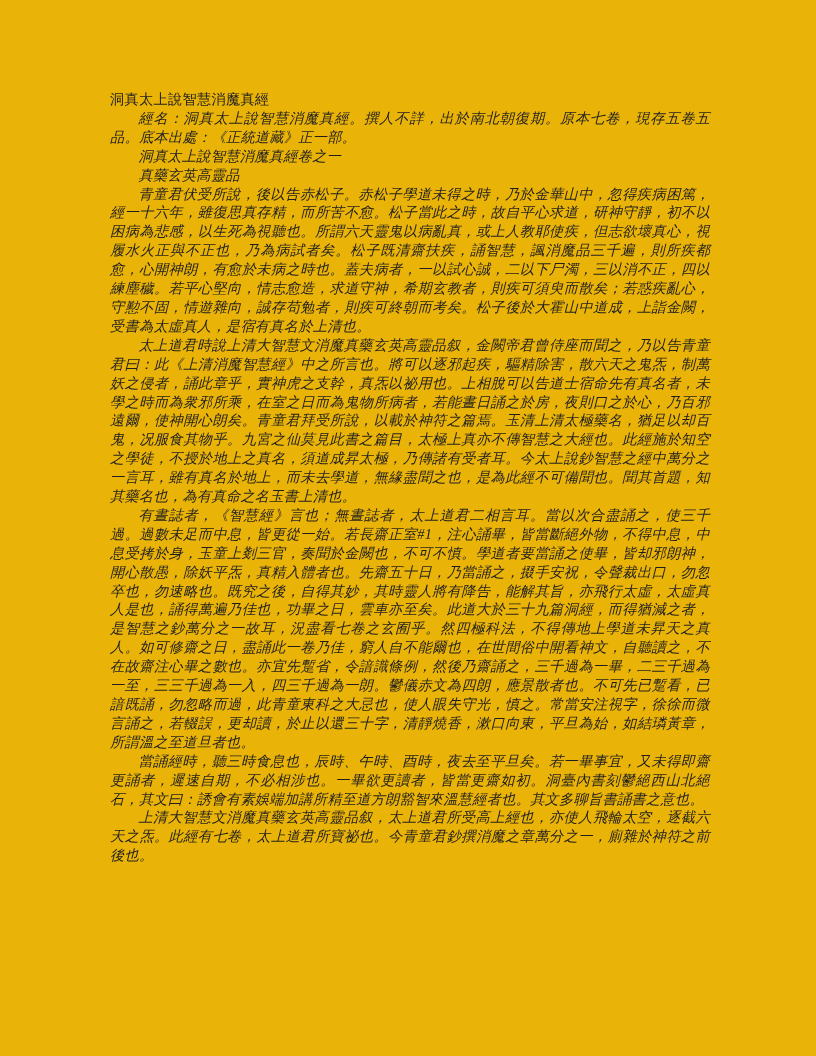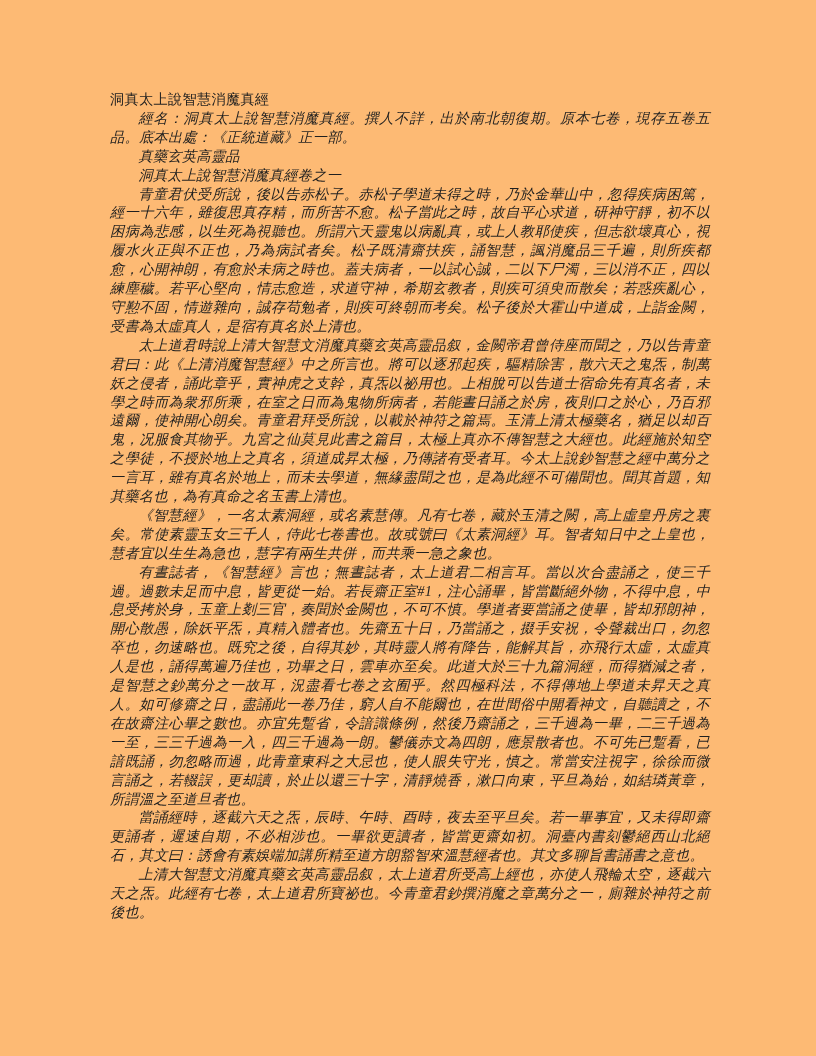--- a/index.html
+++ b/index.html
@@ -5,21 +5,21 @@
   html, body {
     margin: 0;
     padding: 0;
     background: #ffffff;
   }
   .page {
     position: relative;
     width: 816px;
     height: 1056px;
     margin: 0 auto;
-    background: #fdba74;
+    background: #eab308;
     overflow: hidden;
     box-sizing: border-box;
     padding: 90px 80px 0 110px;
   }
   .doc {
     width: 600px;
     font-family: "Liberation Serif", "DejaVu Serif", serif;
     font-size: 14.2px;
     line-height: 18.9px;
     color: #1f1f1f;
@@ -40,23 +40,22 @@
   }
 </style>
 </head>
 <body>
 
 <div class="page">
   <div class="doc">
     <p class="title-line">洞真太上說智慧消魔真經</p>
     <div id="paragraph-list">
         <p class="indent">經名：洞真太上說智慧消魔真經。撰人不詳，出於南北朝復期。原本七卷，現存五卷五品。底本出處：《正統道藏》正一部。</p>
+        <p class="indent">洞真太上說智慧消魔真經卷之一</p>
         <p class="indent">真藥玄英高靈品</p>
-        <p class="indent">洞真太上說智慧消魔真經卷之一</p>
         <p class="indent">青童君伏受所說，後以告赤松子。赤松子學道未得之時，乃於金華山中，忽得疾病困篤，經一十六年，雖復思真存精，而所苦不愈。松子當此之時，故自平心求道，研神守靜，初不以困病為悲感，以生死為視聽也。所謂六天靈鬼以病亂真，或上人教耶使疾，但志欲壞真心，視履水火正與不正也，乃為病試者矣。松子既清齋扶疾，誦智慧，諷消魔品三千遍，則所疾都愈，心開神朗，有愈於未病之時也。蓋夫病者，一以試心誠，二以下尸濁，三以消不正，四以練塵穢。若平心堅向，情志愈造，求道守神，希期玄教者，則疾可須臾而散矣；若惑疾亂心，守懃不固，情遊雜向，誠存苟勉者，則疾可終朝而考矣。松子後於大霍山中道成，上詣金闕，受書為太虛真人，是宿有真名於上清也。</p>
         <p class="indent">太上道君時說上清大智慧文消魔真藥玄英高靈品叙，金闕帝君曾侍座而聞之，乃以告青童君曰：此《上清消魔智慧經》中之所言也。將可以逐邪起疾，驅精除害，散六天之鬼炁，制萬妖之侵者，誦此章乎，實神虎之支幹，真炁以祕用也。上相脫可以告道士宿命先有真名者，未學之時而為衆邪所乘，在室之日而為鬼物所病者，若能晝日誦之於房，夜則口之於心，乃百邪遠爾，使神開心朗矣。青童君拜受所說，以載於神符之篇焉。玉清上清太極藥名，猶足以却百鬼，况服食其物乎。九宮之仙莫見此書之篇目，太極上真亦不傳智慧之大經也。此經施於知空之學徒，不授於地上之真名，須道成昇太極，乃傳諸有受者耳。今太上說鈔智慧之經中萬分之一言耳，雖有真名於地上，而未去學道，無緣盡聞之也，是為此經不可備聞也。聞其首題，知其藥名也，為有真命之名玉書上清也。</p>
-        <p class="indent">《智慧經》，一名太素洞經，或名素慧傳。凡有七卷，藏於玉清之闕，高上虛皇丹房之裏矣。常使素靈玉女三千人，侍此七卷書也。故或號曰《太素洞經》耳。智者知日中之上皇也，慧者宜以生生為急也，慧字有兩生共併，而共乘一急之象也。</p>
         <p class="indent">有晝誌者，《智慧經》言也；無晝誌者，太上道君二相言耳。當以次合盡誦之，使三千過。過數未足而中息，皆更從一始。若長齋正室#1，注心誦畢，皆當斷絕外物，不得中息，中息受拷於身，玉童上剗三官，奏聞於金闕也，不可不慎。學道者要當誦之使畢，皆却邪朗神，開心散愚，除妖平炁，真精入體者也。先齋五十日，乃當誦之，掇手安祝，令聲裁出口，勿忽卒也，勿速略也。既究之後，自得其妙，其時靈人將有降告，能解其旨，亦飛行太虛，太虛真人是也，誦得萬遍乃佳也，功畢之日，雲車亦至矣。此道大於三十九篇洞經，而得猶減之者，是智慧之鈔萬分之一故耳，況盡看七卷之玄囿乎。然四極科法，不得傳地上學道未昇天之真人。如可修齋之日，盡誦此一卷乃佳，窮人自不能爾也，在世間俗中開看神文，自聽讀之，不在故齋注心畢之數也。亦宜先蹔省，令諳識條例，然後乃齋誦之，三千過為一畢，二三千過為一至，三三千過為一入，四三千過為一朗。鬱儀赤文為四朗，應景散者也。不可先已蹔看，已諳既誦，勿忽略而過，此青童東科之大忌也，使人眼失守光，慎之。常當安注視字，徐徐而微言誦之，若輟誤，更却讀，於止以還三十字，清靜燒香，漱口向東，平旦為始，如結璘黃章，所謂溫之至道旦者也。</p>
-        <p class="indent">當誦經時，逐截六天之炁，辰時、午時、酉時，夜去至平旦矣。若一畢事宜，又未得即齋更誦者，遲速自期，不必相涉也。一畢欲更讀者，皆當更齋如初。洞臺內書刻鬱絕西山北絕石，其文曰：誘會有素娛端加講所精至道方朗豁智來溫慧經者也。其文多聊旨書誦書之意也。</p>
+        <p class="indent">當誦經時，聽三時食息也，辰時、午時、酉時，夜去至平旦矣。若一畢事宜，又未得即齋更誦者，遲速自期，不必相涉也。一畢欲更讀者，皆當更齋如初。洞臺內書刻鬱絕西山北絕石，其文曰：誘會有素娛端加講所精至道方朗豁智來溫慧經者也。其文多聊旨書誦書之意也。</p>
         <p class="indent">上清大智慧文消魔真藥玄英高靈品叙，太上道君所受高上經也，亦使人飛輪太空，逐截六天之炁。此經有七卷，太上道君所寶祕也。今青童君鈔撰消魔之章萬分之一，廁雜於神符之前後也。</p>
       </div>
   </div>
 </div>
 
 </body></html>

